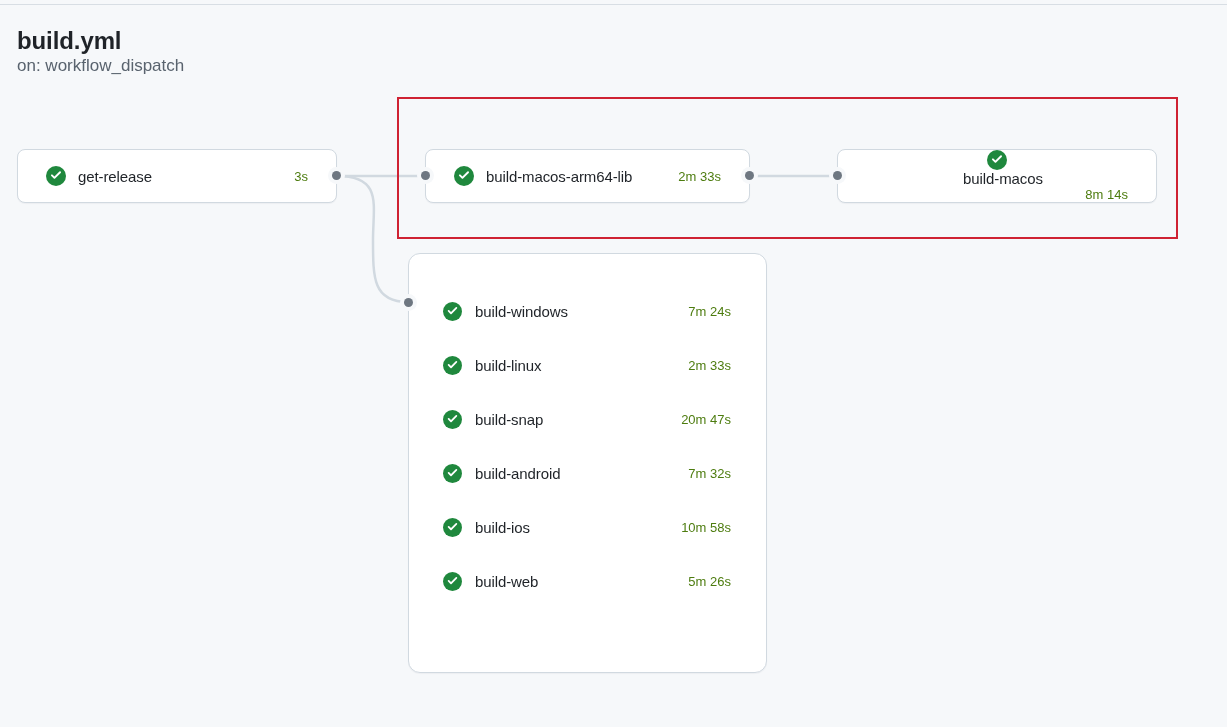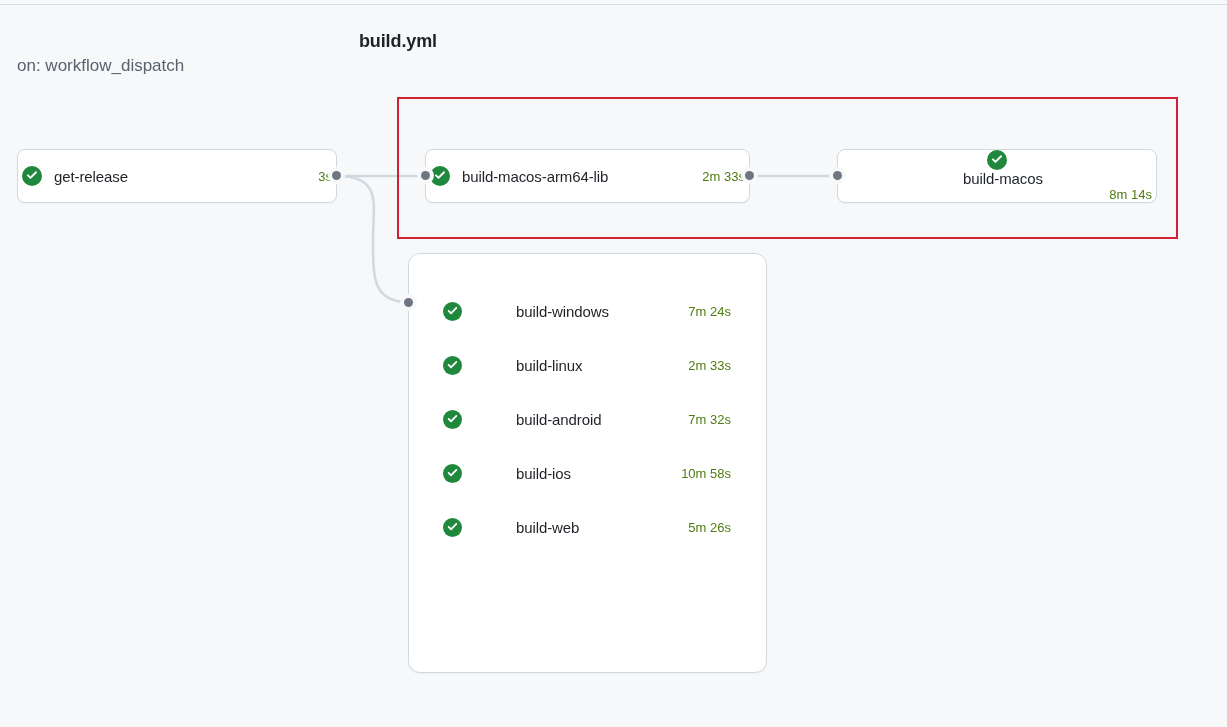--- a/index.html
+++ b/index.html
@@ -22,26 +22,25 @@
     background: #d8dee4;
   }
 
   
   #workflow-header {
     position: absolute;
     left: 17px; top: 28px;
     width: 420px;
   }
   #workflow-title {
-    font-size: 18px;
+    font-size: 24px;
     font-weight: bold;
     color: #1f2328;
     line-height: 26px;
     letter-spacing: -0.1px;
-    text-align: right;
   }
   #workflow-trigger {
     font-size: 17px;
     color: #59636e;
     line-height: 20px;
     margin-top: 2px;
   }
 
   
   #graph { position: absolute; left: 0; top: 0; width: 1227px; height: 727px; }
@@ -50,21 +49,21 @@
 
   
   .node {
     position: absolute;
     background: #ffffff;
     border: 1px solid #d1d9e0;
     border-radius: 8px;
     box-shadow: 0 1px 1px rgba(31,35,40,0.04);
     display: flex;
     align-items: center;
-    padding: 0 4px;
+    padding: 0 28px;
   }
   .node-label {
     font-size: 15px;
     color: #1f2328;
     margin-left: 12px;
     white-space: nowrap;
     letter-spacing: -0.1px;
   }
   .node-duration {
     margin-left: auto;
@@ -113,21 +112,20 @@
     border-radius: 12px;
     box-shadow: 0 1px 1px rgba(31,35,40,0.04);
     padding: 30px 0 0 0;
   }
   .list-row {
     position: relative;
     height: 54px;
     display: flex;
     align-items: center;
     padding: 0 35px 0 34px;
-    gap: 41px;
   }
   .list-row .node-label { margin-left: 13px; }
 </style>
 </head>
 <body>
 
 <div id="top-rule"></div>
 
 <div id="workflow-header">
   <div id="workflow-title">build.yml</div>
@@ -191,20 +189,28 @@
 
     <div class="list-row">
       <svg class="status-icon small" viewBox="0 0 16 16">
         <circle cx="8" cy="8" r="8" fill="#1f883d"></circle>
         <path d="M11.78 5.53a.75.75 0 0 0-1.06-1.06L6.75 8.44 5.28 6.97a.75.75 0 1 0-1.06 1.06l2 2a.75.75 0 0 0 1.06 0z" fill="#ffffff"></path>
       </svg>
       <span class="node-label">build-linux</span>
       <span class="node-duration">2m 33s</span>
     </div>
 
+    <div class="list-row">
+      <svg class="status-icon small" viewBox="0 0 16 16">
+        <circle cx="8" cy="8" r="8" fill="#1f883d"></circle>
+        <path d="M11.78 5.53a.75.75 0 0 0-1.06-1.06L6.75 8.44 5.28 6.97a.75.75 0 1 0-1.06 1.06l2 2a.75.75 0 0 0 1.06 0z" fill="#ffffff"></path>
+      </svg>
+      <span class="node-label">build-snap</span>
+      <span class="node-duration">20m 47s</span>
+    </div>
 
     <div class="list-row">
       <svg class="status-icon small" viewBox="0 0 16 16">
         <circle cx="8" cy="8" r="8" fill="#1f883d"></circle>
         <path d="M11.78 5.53a.75.75 0 0 0-1.06-1.06L6.75 8.44 5.28 6.97a.75.75 0 1 0-1.06 1.06l2 2a.75.75 0 0 0 1.06 0z" fill="#ffffff"></path>
       </svg>
       <span class="node-label">build-android</span>
       <span class="node-duration">7m 32s</span>
     </div>
 

